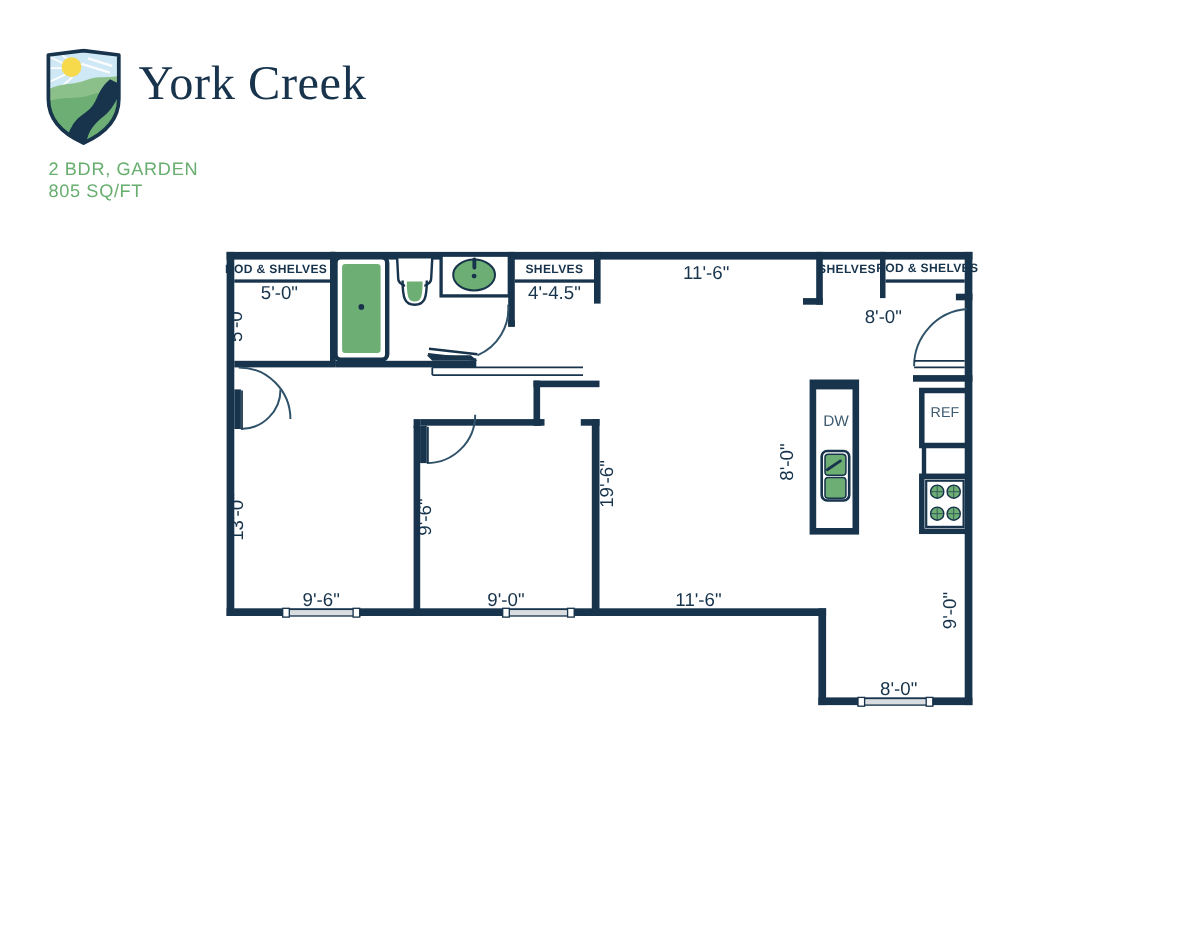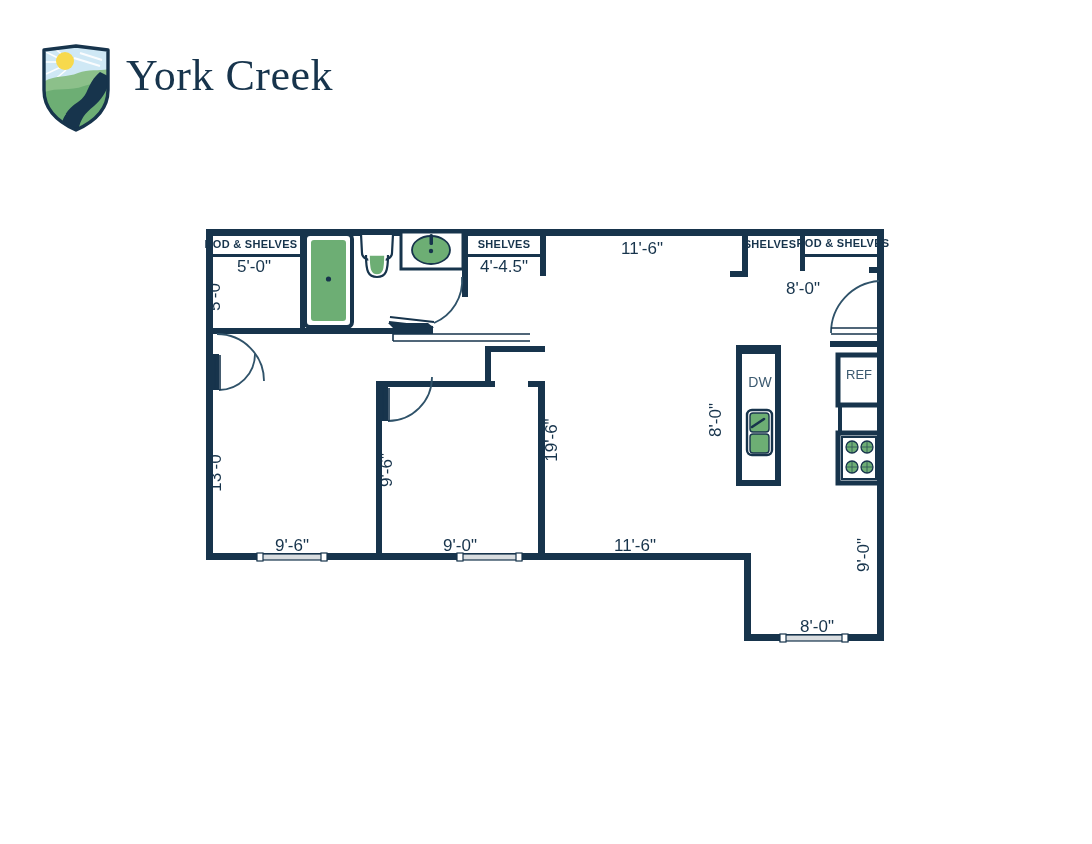--- a/index.html
+++ b/index.html
@@ -123,20 +123,24 @@
         </g>
         <path d="M4 6 L36 2 L68 6 L68 46 C68 66 54 78 36 86 C18 78 4 66 4 46 Z" fill="none" stroke="#17344c" stroke-width="3.4" stroke-linejoin="round"></path>
       </svg>
     </div>
 
     <div id="brand-text">
       <div id="brand-name">York Creek</div>
     </div>
   </div>
 
+  <div id="plan-title">
+    <div>2 BDR, GARDEN</div>
+    <div>805 SQ/FT</div>
+  </div>
 
   <div id="plan">
   <svg width="1092" height="844" viewBox="0 0 1092 844" xmlns="http://www.w3.org/2000/svg">
 
     <g id="walls" fill="#17344c">
 
       <rect x="206" y="214" width="678" height="7"></rect>
 
       <rect x="206" y="214" width="7" height="331"></rect>
 

